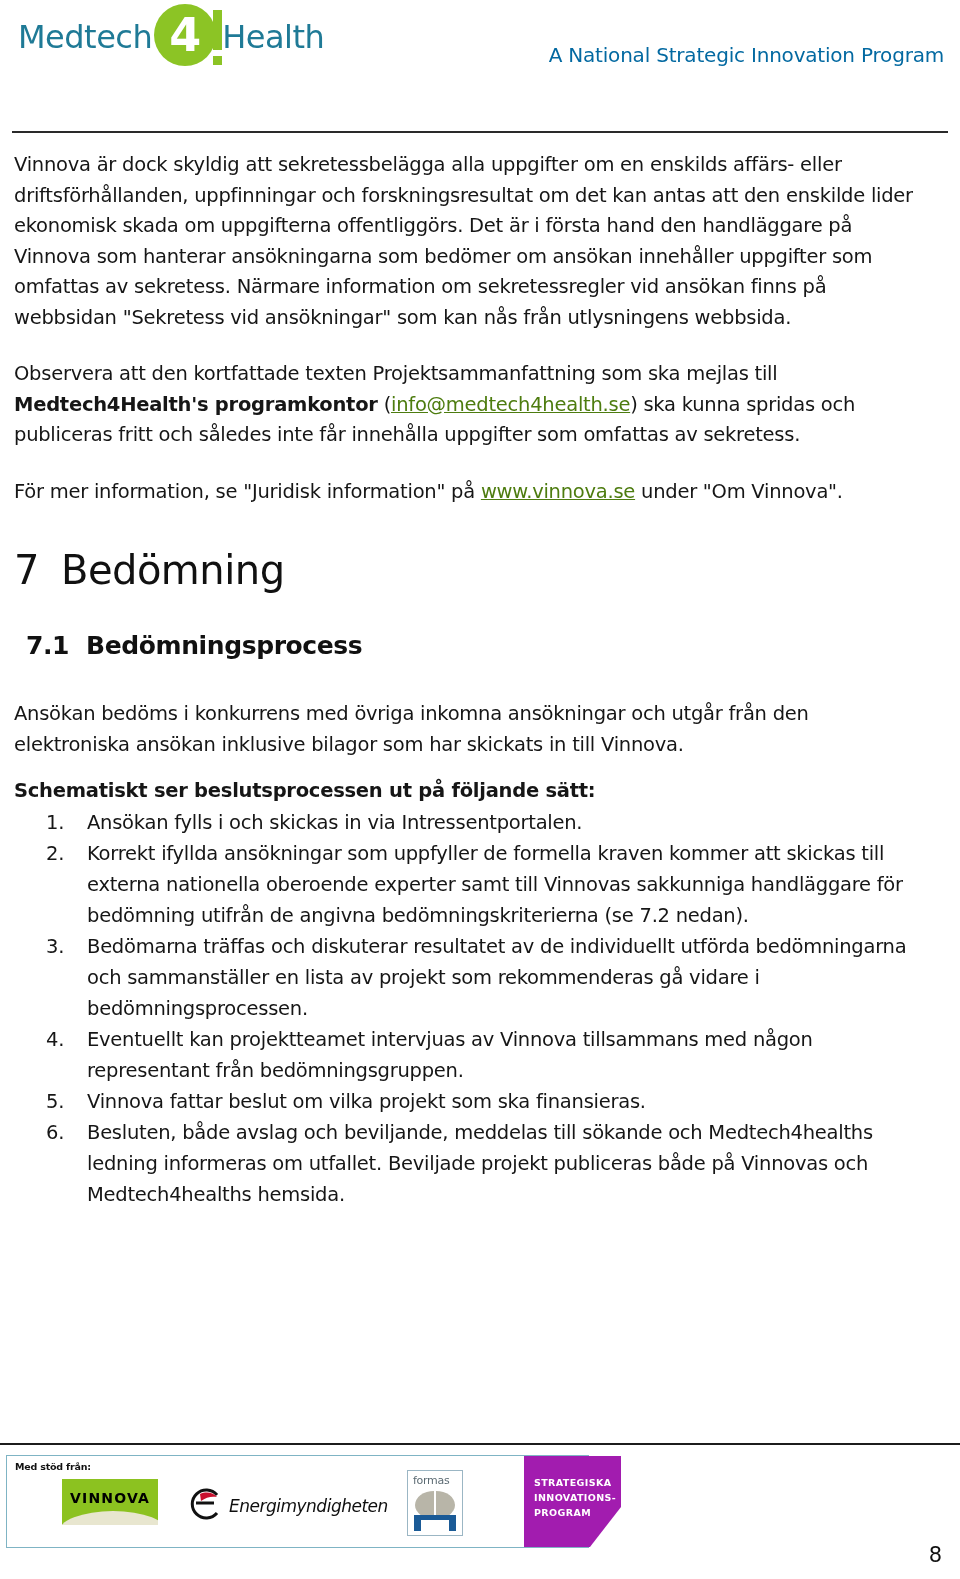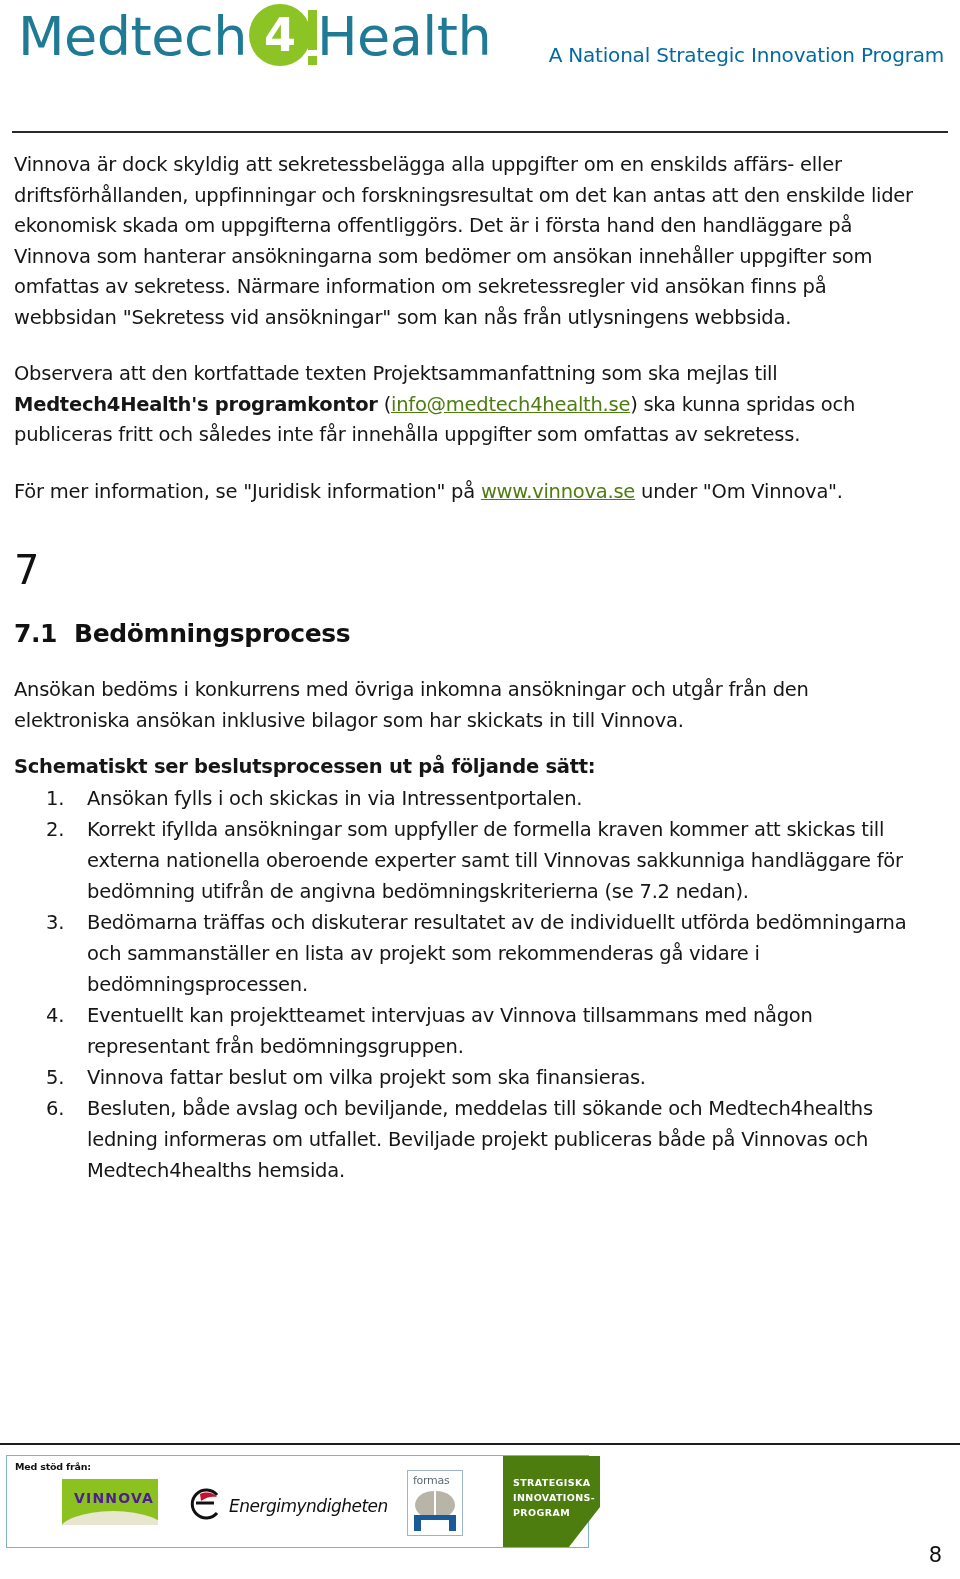--- a/index.html
+++ b/index.html
@@ -27,21 +27,21 @@
   .logo-block {
     position: absolute;
     left: 18px;
     top: 4px;
     height: 66px;
     display: flex;
     align-items: center;
   }
   .logo-word {
     font-family: "DejaVu Sans", sans-serif;
-    font-size: 54px;
+    font-size: 32px;
     letter-spacing: -0.5px;
     color: #1f7a96;
     line-height: 1;
     font-weight: 400;
   }
   .logo-four-wrap {
     position: relative;
     width: 66px;
     height: 66px;
     margin: 0 2px;
@@ -135,21 +135,21 @@
     font-family: "DejaVu Sans", sans-serif;
     font-weight: 400;
     font-size: 40px;
     line-height: 46px;
     letter-spacing: -0.5px;
     color: #111111;
     display: flex;
     gap: 22px;
   }
   h2.h-sub {
-    margin: 0;
+    margin: 12px;
     font-family: "DejaVu Sans", sans-serif;
     font-weight: 700;
     font-size: 25px;
     line-height: 30px;
     letter-spacing: -0.4px;
     color: #111111;
     display: flex;
     gap: 17px;
   }
 
@@ -222,26 +222,26 @@
     width: 110px;
     height: 26px;
     background: #e8e6cf;
     border-radius: 60% 60% 0 0 / 100% 100% 0 0;
   }
   .vinnova .vtext {
     position: absolute;
     left: 0;
     top: 11px;
     width: 96px;
-    color: #4c1d95;
+    text-align: center;
+    color: #000000;
     font-family: "DejaVu Sans", sans-serif;
     font-weight: 700;
     font-size: 14px;
     letter-spacing: 1.2px;
-    margin-left: 12px;
   }
 
   
   .energi {
     position: absolute;
     left: 180px;
     top: 30px;
     width: 200px;
     height: 38px;
   }
@@ -308,25 +308,25 @@
     left: 13px;
     bottom: 4px;
     width: 28px;
     height: 11px;
     background: #ffffff;
   }
 
   
   .sip {
     position: absolute;
-    left: 496px;
+    left: 517px;
     top: 0;
     width: 97px;
     height: 91px;
-    background: #4d7c0f;
+    background: #a21caf;
     clip-path: polygon(0 0, 100% 0, 100% 56%, 68% 100%, 0 100%);
   }
   .sip .siptext {
     position: absolute;
     left: 10px;
     top: 19px;
     font-family: "DejaVu Sans", sans-serif;
     font-weight: 700;
     font-size: 9.5px;
     line-height: 15px;
@@ -372,20 +372,21 @@
   <p class="body-text"><span>Observera att den kortfattade texten Projektsammanfattning som ska mejlas till </span><span class="bold">Medtech4Health's programkontor</span><span> (</span><a class="doclink" href="#">info@medtech4health.se</a><span>) ska kunna spridas och publiceras fritt och således inte får innehålla uppgifter som omfattas av sekretess.</span></p>
 
   <div class="spacer-md"></div>
 
   <p class="body-text"><span>För mer information, se "Juridisk information" på </span><a class="doclink" href="#">www.vinnova.se</a><span> under "Om Vinnova".</span></p>
 
   <div class="spacer-lg"></div>
 
   <h1 class="h-main">
     <span>7</span>
+    <span>Bedömning</span>
   </h1>
 
   <div class="spacer-md"></div>
 
   <h2 class="h-sub">
     <span>7.1</span>
     <span>Bedömningsprocess</span>
   </h2>
 
   <div class="spacer-md"></div>

